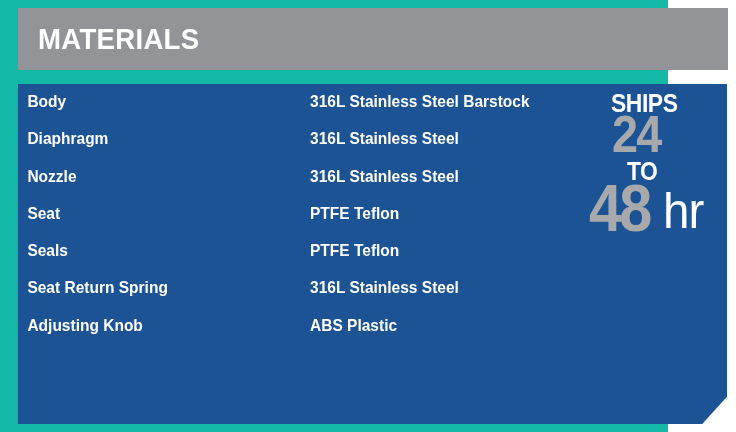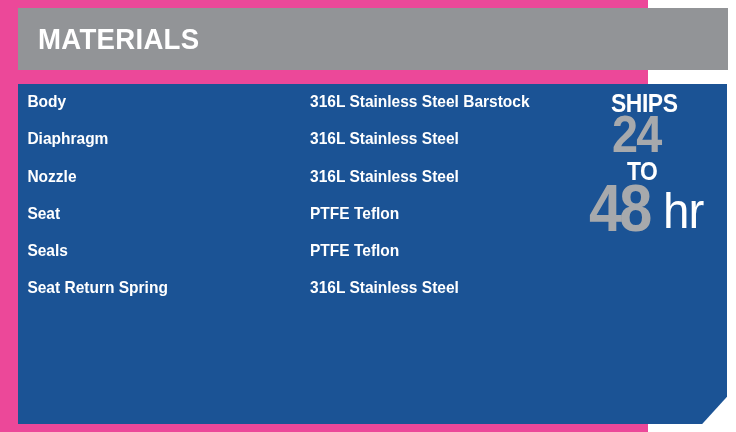--- a/index.html
+++ b/index.html
@@ -11,21 +11,22 @@
     height: 432px;
     background: #ffffff;
     font-family: "Liberation Sans", sans-serif;
     overflow: hidden;
   }
 
   #spec-sheet {
     position: relative;
     width: 648px;
     height: 432px;
-    background: #ec4899;
+    background: #14b8a6;
+    padding-left: 20px;
   }
 
   
   .header-bar {
     position: absolute;
     left: 18px;
     top: 8px;
     width: 710px;
     height: 62px;
     background: #929497;
@@ -210,20 +211,24 @@
         <div class="material-value">PTFE Teflon</div>
       </div>
       <div class="material-row">
         <div class="material-name">Seals</div>
         <div class="material-value">PTFE Teflon</div>
       </div>
       <div class="material-row">
         <div class="material-name">Seat Return Spring</div>
         <div class="material-value">316L Stainless Steel</div>
       </div>
+      <div class="material-row">
+        <div class="material-name">Adjusting Knob</div>
+        <div class="material-value">ABS Plastic</div>
+      </div>
     </div>
 
     <div class="ships-badge">
       <div class="ships-word">SHIPS</div>
       <div class="ships-24">24</div>
       <div class="ships-to">TO</div>
       <div class="ships-48">48</div>
       <div class="ships-hr">hr</div>
     </div>
 

